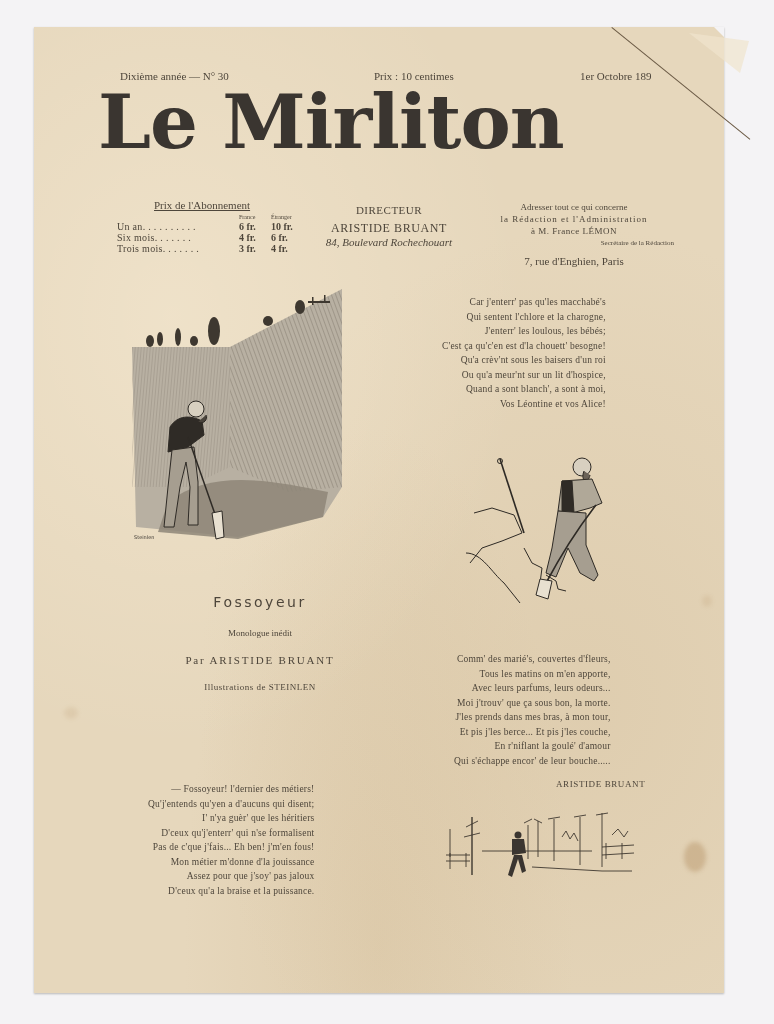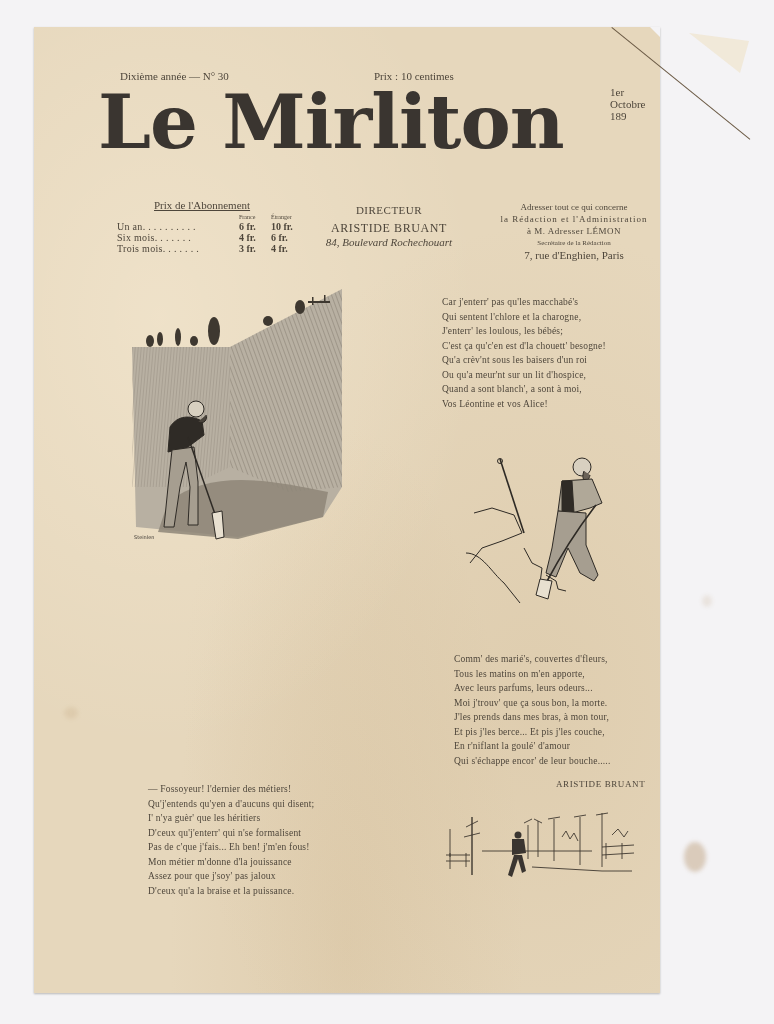--- a/index.html
+++ b/index.html
@@ -7,21 +7,21 @@
       width: 774px; height: 1024px;
       background: #f4f3f5;
       position: relative;
       overflow: hidden;
       font-family: "Liberation Serif", "DejaVu Serif", serif;
       color: #4a4238;
     }
     .page {
       position: absolute;
       left: 34px; top: 27px;
-      width: 626px; height: 966px;
+      width: 690px; height: 966px;
       background: #e6d7bc;
       background-image:
         radial-gradient(ellipse at 20% 30%, rgba(255,245,225,0.35) 0%, rgba(255,245,225,0) 45%),
         radial-gradient(ellipse at 80% 70%, rgba(200,175,135,0.25) 0%, rgba(200,175,135,0) 50%),
         radial-gradient(ellipse at 50% 95%, rgba(205,180,140,0.3) 0%, rgba(205,180,140,0) 40%);
       box-shadow: 0 1px 2px rgba(0,0,0,0.25);
     }
     .stain {
       position: absolute;
       border-radius: 50%;
@@ -96,31 +96,31 @@
     .dir-addr { font-size: 11px; font-style: italic; }
 
     .adr {
       position: absolute; left: 440px; top: 174px; width: 200px;
       text-align: center; color: #4e463b;
     }
     .adr div { line-height: 12px; }
     .adr .l1 { font-size: 9px; }
     .adr .l2 { font-size: 9px; letter-spacing: 1px; }
     .adr .l3 { font-size: 9px; letter-spacing: 0.5px; }
-    .adr .l4 { font-size: 7px; }
-    .adr .l5 { font-size: 11px; margin-top: 0; }
+    .adr .l4 { font-size: 7px; text-align: right; }
+    .adr .l5 { font-size: 11px; margin-top: 6px; }
 
     .poem {
       position: absolute;
       font-size: 9.5px;
       line-height: 14.5px;
       color: #4e463b;
       white-space: nowrap;
     }
-    .poem div { letter-spacing: 0.2px; }
+    .poem div { letter-spacing: 0.2px; text-align: right; }
 
     .title-block {
       position: absolute; left: 106px; top: 567px; width: 240px;
       text-align: center; color: #4e463b;
     }
     .tb-title { font-size: 14px; letter-spacing: 2.5px; font-family: "DejaVu Sans", sans-serif; }
     .tb-sub { font-size: 9px; margin-top: 18px; }
     .tb-author { font-size: 11px; letter-spacing: 1.8px; margin-top: 16px; }
     .tb-ill { font-size: 9px; letter-spacing: 0.5px; margin-top: 16px; }
 
@@ -139,21 +139,21 @@
   <div class="stain" style="left:650px; top:815px; width:22px; height:30px;"></div>
   <div class="stain" style="left:30px; top:680px; width:14px; height:12px; opacity:0.4;"></div>
   <div class="stain" style="left:668px; top:568px; width:10px; height:12px; opacity:0.4;"></div>
 
   <div class="fold-line"></div>
   <div class="fold-flap"></div>
   <div class="corner-clip"></div>
 
   <div class="topline" style="left:86px;">Dixième année — N° 30</div>
   <div class="topline" style="left:312px;margin-left:28px;">Prix : 10 centimes</div>
-  <div class="topline" style="left:576px;margin-top:16px;">1er Octobre 189</div>
+  <div class="topline" style="left:546px;">1er Octobre 189</div>
 
   <div class="masthead">Le Mirliton</div>
 
   <div class="sub-title">Prix de l'Abonnement</div>
   <table class="sub-table">
     <tbody>
         <tr class="hdr">
       <td></td>
       <td class="num" style="font-weight:normal">France</td>
       <td class="num" style="font-weight:normal">Étranger</td>
@@ -178,21 +178,21 @@
 
   <div class="dir">
     <div class="dir-role">DIRECTEUR</div>
     <div class="dir-name">ARISTIDE BRUANT</div>
     <div class="dir-addr">84, Boulevard Rochechouart</div>
   </div>
 
   <div class="adr">
     <div class="l1">Adresser tout ce qui concerne</div>
     <div class="l2">la Rédaction et l'Administration</div>
-    <div class="l3">à M. Adresser LÉMON</div>
+    <div class="l3">à M. France LÉMON</div>
     <div class="l4">Secrétaire de la Rédaction</div>
     <div class="l5">7, rue d'Enghien, Paris</div>
   </div>
 
   <svg class="illus" style="left:94px; top:260px;" width="220" height="255" viewBox="0 0 220 255">
     <defs>
       <pattern id="hatch" width="4" height="6" patternUnits="userSpaceOnUse" patternTransform="rotate(-20)">
         <line x1="0" y1="0" x2="0" y2="6" stroke="#5a5248" stroke-width="0.7"></line>
       </pattern>
       <pattern id="hatch2" width="3" height="8" patternUnits="userSpaceOnUse" patternTransform="rotate(5)">
@@ -286,20 +286,26 @@
     <div>Car j'enterr' pas qu'les macchabé's</div>
     <div>Qui sentent l'chlore et la charogne,</div>
     <div>J'enterr' les loulous, les bébés;</div>
     <div>C'est ça qu'c'en est d'la chouett' besogne!</div>
     <div>Qu'a crèv'nt sous les baisers d'un roi</div>
     <div>Ou qu'a meur'nt sur un lit d'hospice,</div>
     <div>Quand a sont blanch', a sont à moi,</div>
     <div>Vos Léontine et vos Alice!</div>
   </div>
 
+  <div class="title-block">
+    <div class="tb-title">Fossoyeur</div>
+    <div class="tb-sub">Monologue inédit</div>
+    <div class="tb-author">Par ARISTIDE BRUANT</div>
+    <div class="tb-ill">Illustrations de STEINLEN</div>
+  </div>
 
   <div class="poem" style="left:420px; top:625px;">
     <div>Comm' des marié's, couvertes d'fleurs,</div>
     <div>Tous les matins on m'en apporte,</div>
     <div>Avec leurs parfums, leurs odeurs...</div>
     <div>Moi j'trouv' que ça sous bon, la morte.</div>
     <div>J'les prends dans mes bras, à mon tour,</div>
     <div>Et pis j'les berce... Et pis j'les couche,</div>
     <div>En r'niflant la goulé' d'amour</div>
     <div>Qui s'échappe encor' de leur bouche.....</div>

